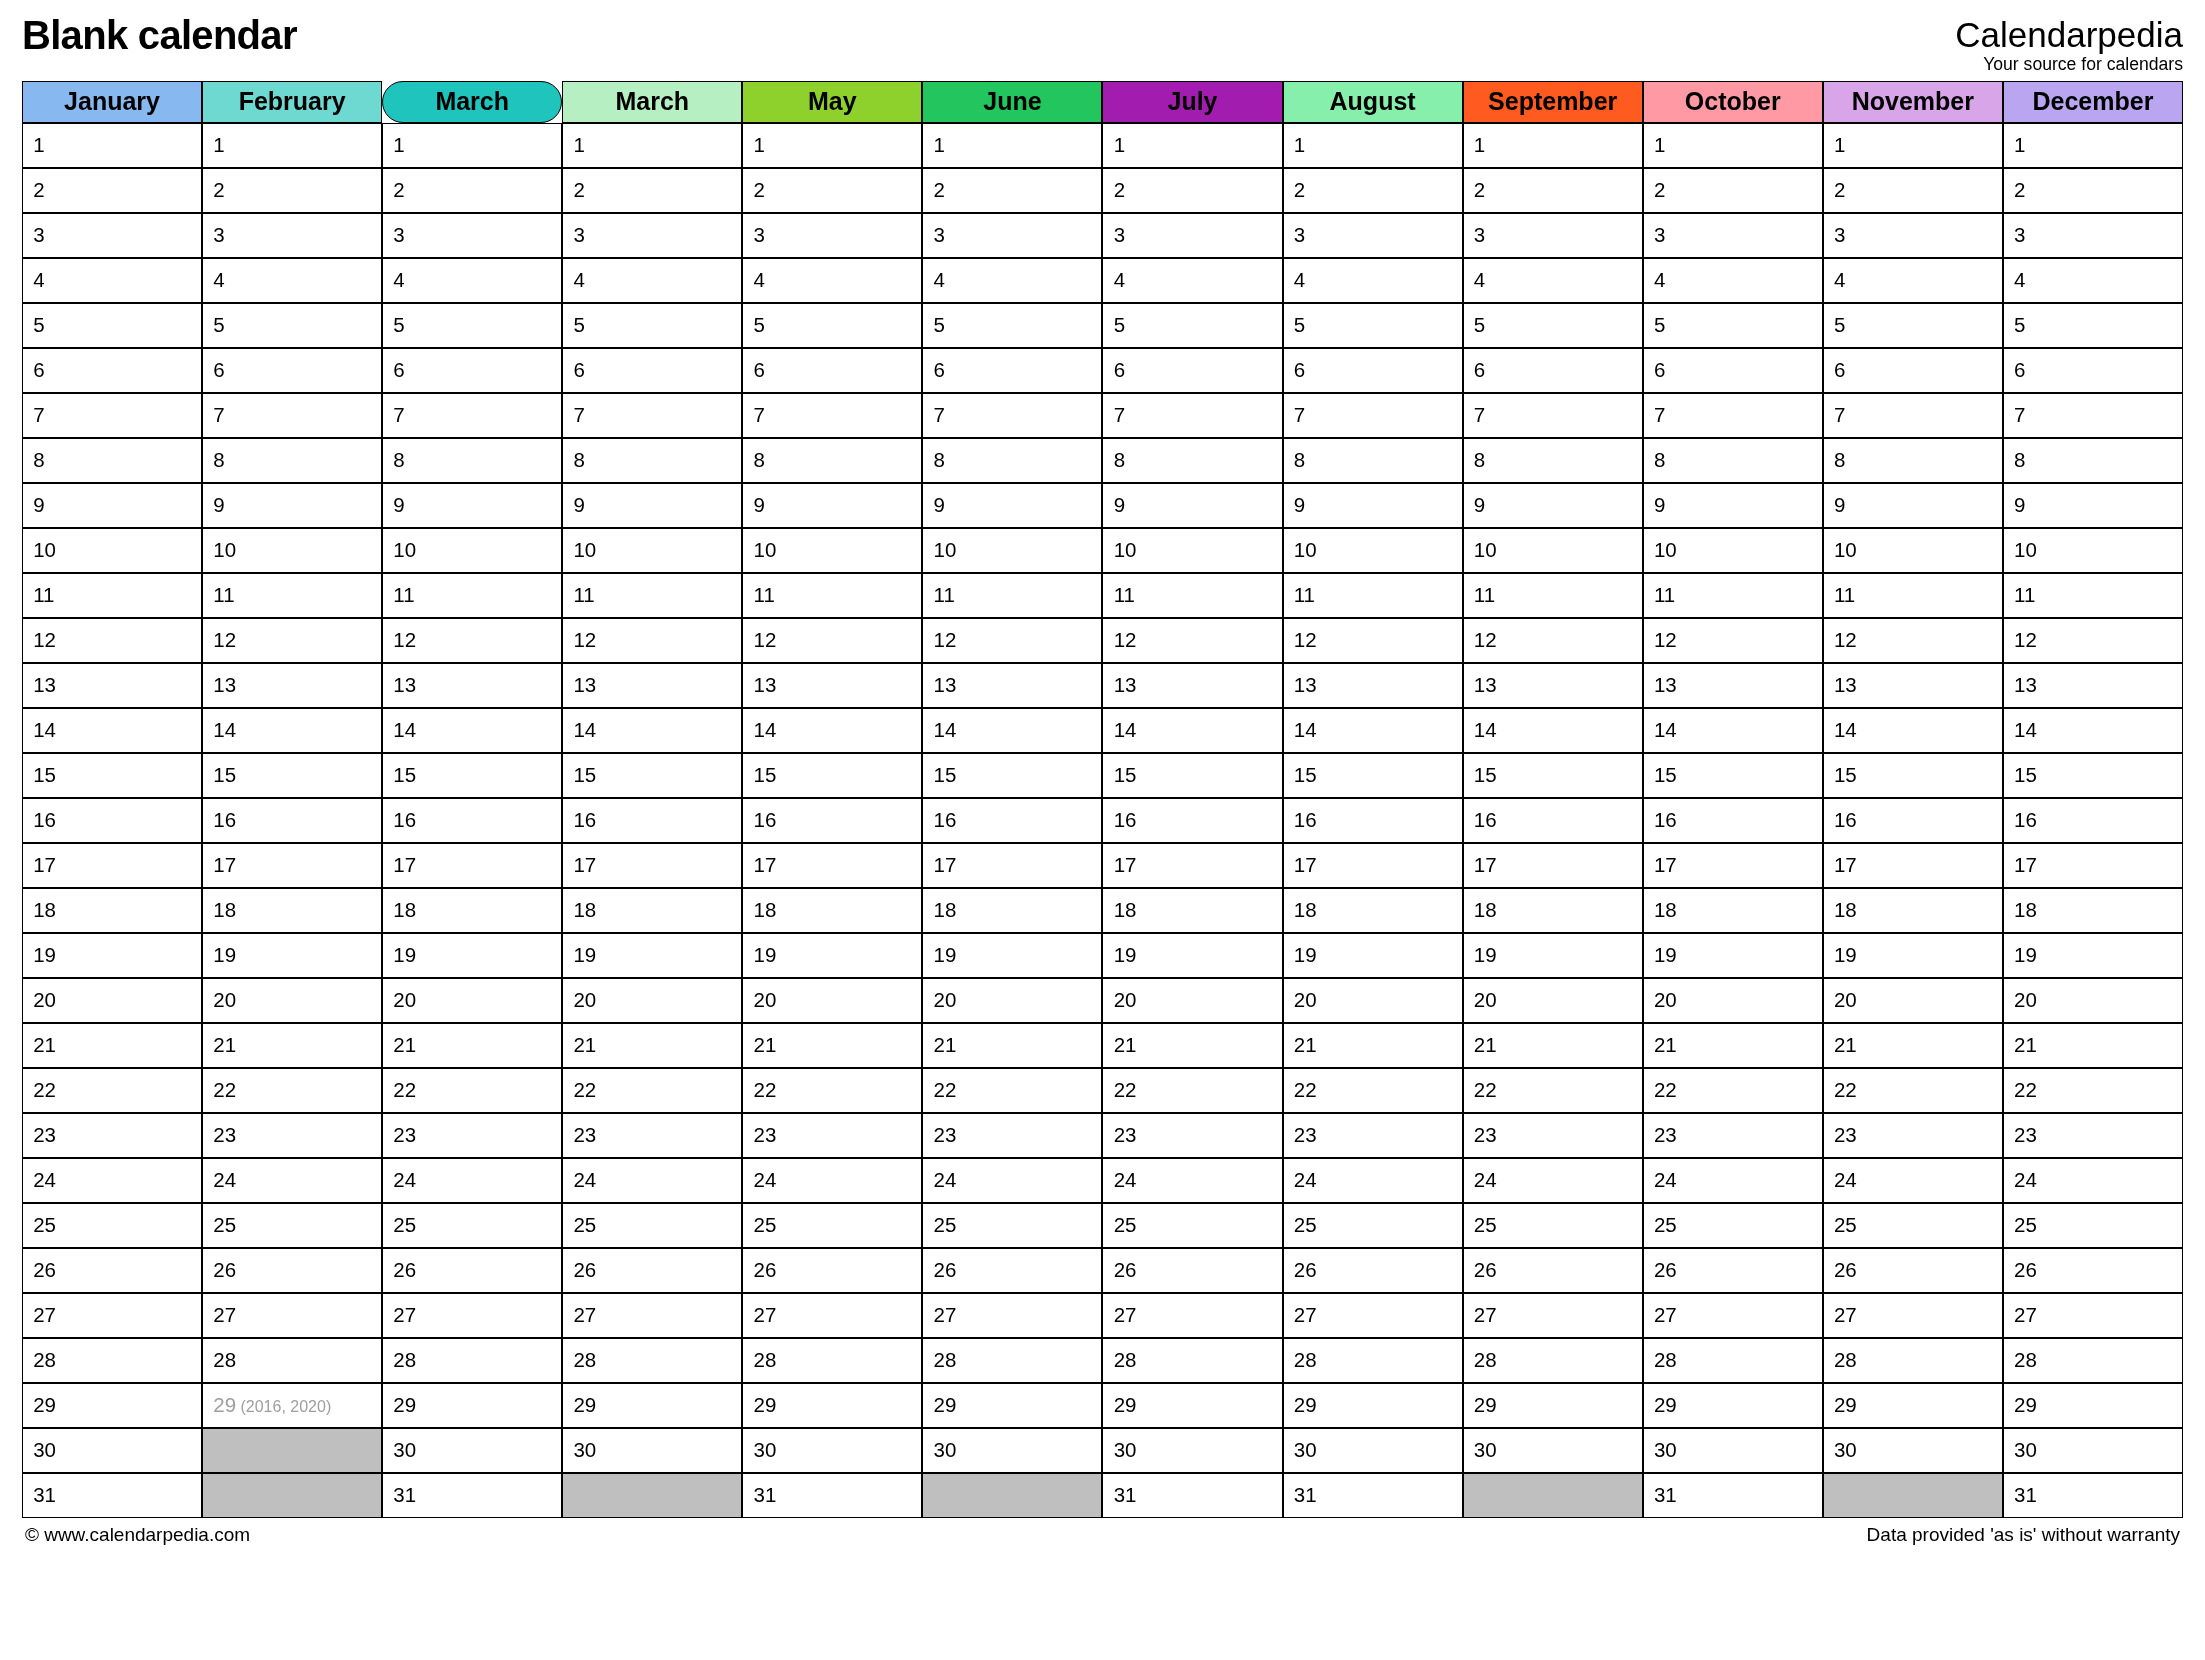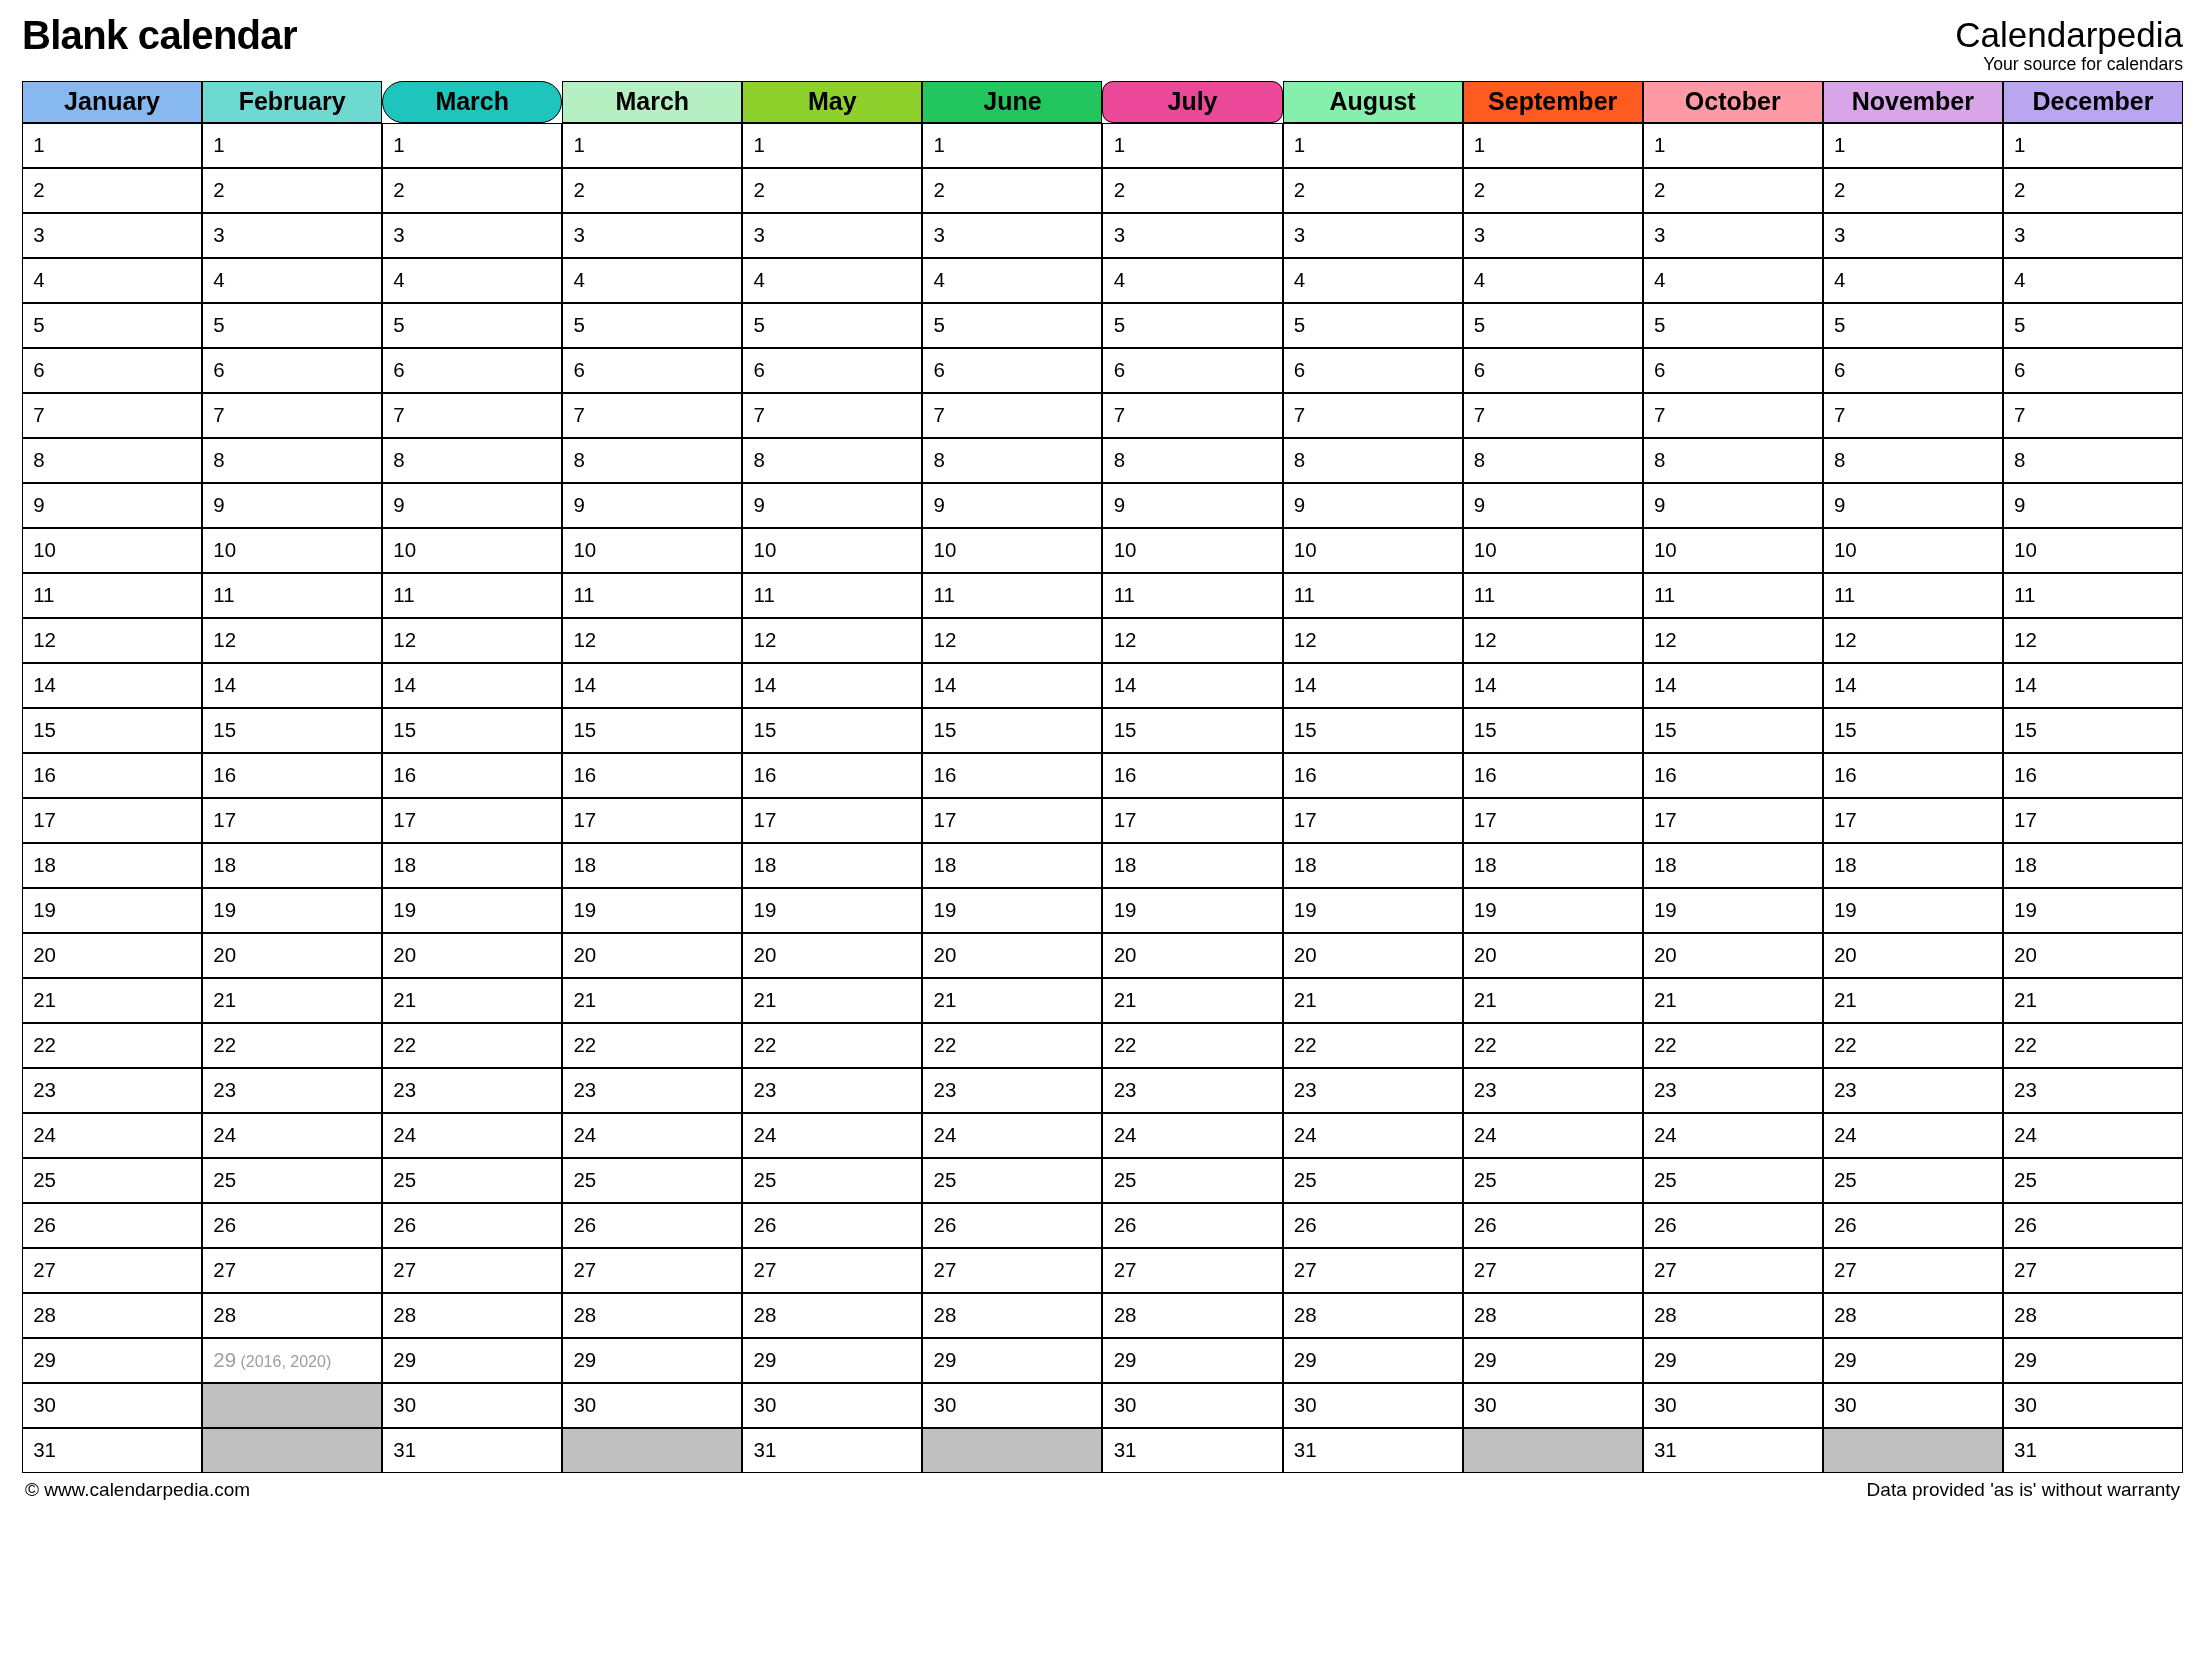--- a/index.html
+++ b/index.html
@@ -101,21 +101,21 @@
 
   <table class="cal">
     <thead>
       <tr id="month-row">
           <th style="background: rgb(136, 184, 240);">January</th>
           <th style="background: rgb(110, 217, 209);">February</th>
           <th style="background: rgb(31, 196, 189); border-radius: 21px;">March</th>
           <th style="background: rgb(182, 240, 194);">March</th>
           <th style="background: rgb(143, 209, 44);">May</th>
           <th style="background: #22c55e;">June</th>
-          <th style="background: #ec4899; border-radius: 11px;">July</th>
+          <th style="background: #a21caf;">July</th>
           <th style="background: #86efac;">August</th>
           <th style="background: rgb(255, 90, 31);">September</th>
           <th style="background: rgb(255, 154, 165);">October</th>
           <th style="background: rgb(215, 165, 232);">November</th>
           <th style="background: rgb(185, 165, 240);">December</th>
         </tr>
     </thead>
     <tbody id="cal-body">
         <tr>
           <td>1</td>
@@ -279,20 +279,34 @@
           <td>12</td>
           <td>12</td>
           <td>12</td>
           <td>12</td>
           <td>12</td>
           <td>12</td>
           <td>12</td>
           <td>12</td>
         </tr>
         <tr>
+          <td>13</td>
+          <td>13</td>
+          <td>13</td>
+          <td>13</td>
+          <td>13</td>
+          <td>13</td>
+          <td>13</td>
+          <td>13</td>
+          <td>13</td>
+          <td>13</td>
+          <td>13</td>
+          <td>13</td>
+        </tr>
+        <tr>
           <td>14</td>
           <td>14</td>
           <td>14</td>
           <td>14</td>
           <td>14</td>
           <td>14</td>
           <td>14</td>
           <td>14</td>
           <td>14</td>
           <td>14</td>

